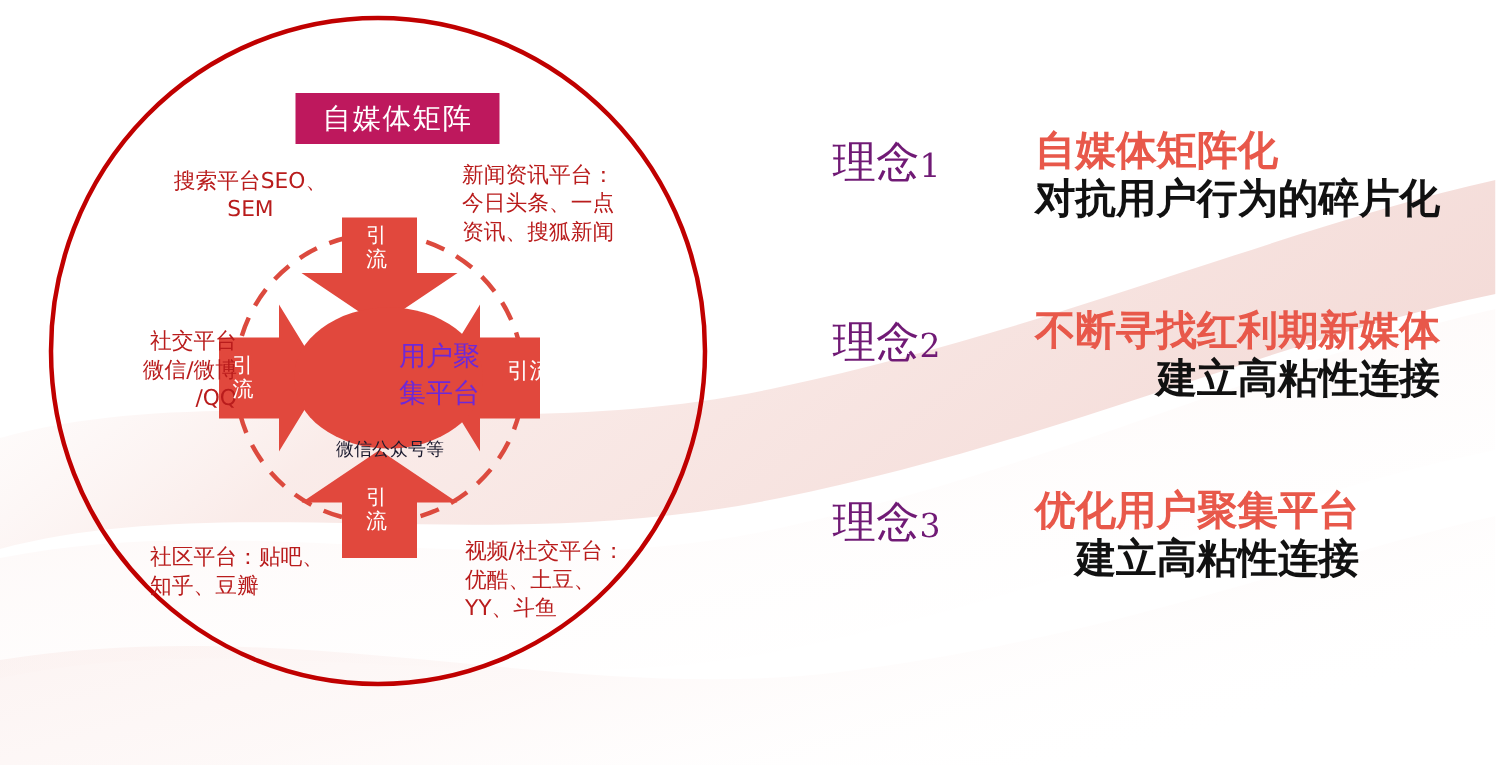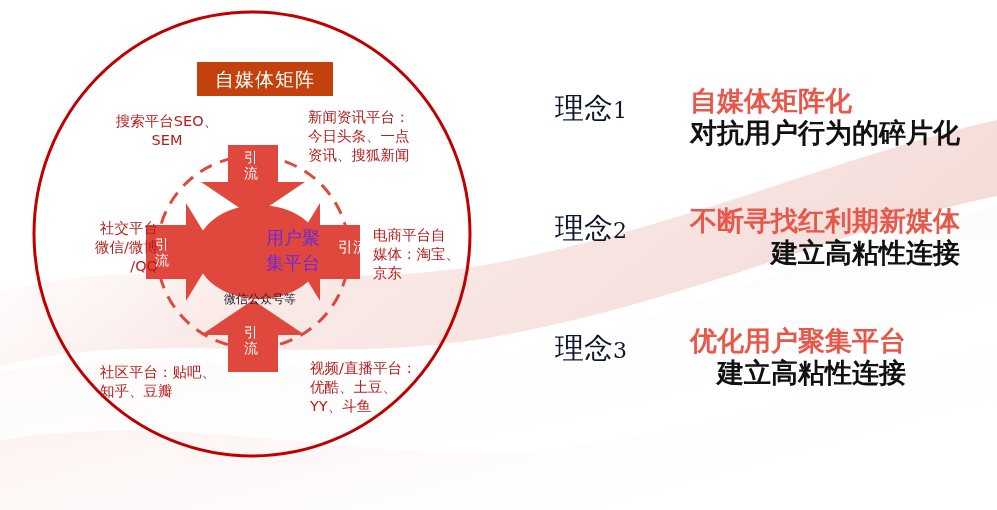--- a/index.html
+++ b/index.html
@@ -12,21 +12,21 @@
 
   
   .bg-svg{position:absolute;left:0;top:0;width:997px;height:510px;z-index:0;}
 
   
   .diagram{position:absolute;left:0;top:0;width:520px;height:510px;z-index:2;}
   .diagram-svg{position:absolute;left:0;top:0;width:520px;height:510px;}
 
   .banner{
     position:absolute;left:197px;top:62px;width:136px;height:34px;
-    background:#c2410c;color:#ffffff;
+    background:#be185d;color:#ffffff;
     font-size:19px;line-height:34px;text-align:center;letter-spacing:1px;
     font-family:"DejaVu Sans","Liberation Sans",sans-serif;
   }
 
   .lbl{
     position:absolute;color:#b91c1c;font-size:14.5px;line-height:1.32;
     font-family:"DejaVu Sans","Liberation Sans",sans-serif;
     white-space:pre-line;
   }
   .lbl-search {left:92px; top:112px; width:150px; text-align:center;}
@@ -54,21 +54,21 @@
   .arr-left  {left:152px;top:237px;width:20px;}
   .arr-right {left:331px;top:240px;width:44px;font-size:15px;line-height:1;white-space:nowrap;}
 
   
   .concepts{position:absolute;left:545px;top:0;width:452px;height:510px;z-index:3;}
   .concept{position:absolute;display:flex;align-items:flex-start;}
   .c1{top:85px;left:10px;}
   .c2{top:205px;left:10px;}
   .c3{top:325px;left:10px;}
   .c-num{
-    font-size:29px;color:#0f172a;white-space:nowrap;
+    font-size:29px;color:#701a75;white-space:nowrap;
     font-family:"DejaVu Serif","Liberation Serif",serif;
     padding-top:4px;width:135px;
   }
   .c-num .n{font-size:22px;}
   .c-body{display:flex;flex-direction:column;font-weight:bold;}
   .c-head{font-size:27px;color:#e8584a;line-height:1.18;white-space:nowrap;
     font-family:"DejaVu Sans","Liberation Sans",sans-serif;}
   .c-sub{font-size:27px;color:#111111;line-height:1.2;white-space:nowrap;
     font-family:"DejaVu Sans","Liberation Sans",sans-serif;text-align:right;}
 </style>
@@ -121,26 +121,23 @@
     <div class="banner">自媒体矩阵</div>
 
     <div class="lbl lbl-search">搜索平台SEO、
 SEM</div>
     <div class="lbl lbl-news">新闻资讯平台：
 今日头条、一点
 资讯、搜狐新闻</div>
     <div class="lbl lbl-social">社交平台
 微信/微博
 /QQ</div>
-    <div class="lbl lbl-ecom">电商平台自
-媒体：淘宝、
-京东</div>
     <div class="lbl lbl-comm">社区平台：贴吧、
 知乎、豆瓣</div>
-    <div class="lbl lbl-video">视频/直播平台：
+    <div class="lbl lbl-video">视频/社交平台：
 优酷、土豆、
 YY、斗鱼</div>
 
     <div class="center-text">用户聚
 集平台</div>
     <div class="lbl lbl-wechat">微信公众号等</div>
 
     <div class="arrow-lbl arr-top">引
 流</div>
     <div class="arrow-lbl arr-right">引流</div>

